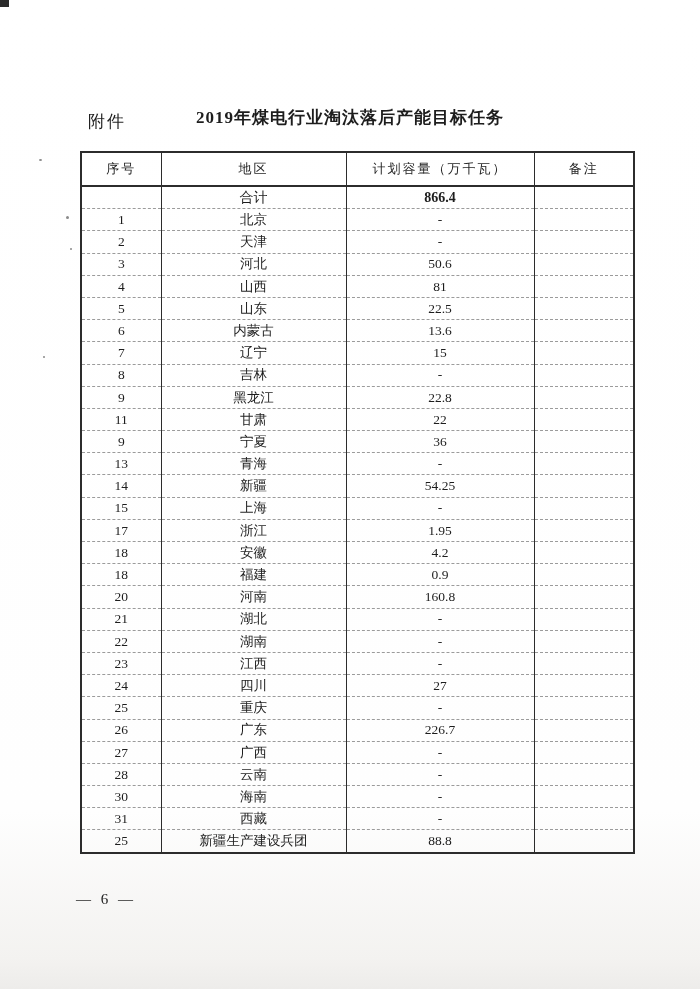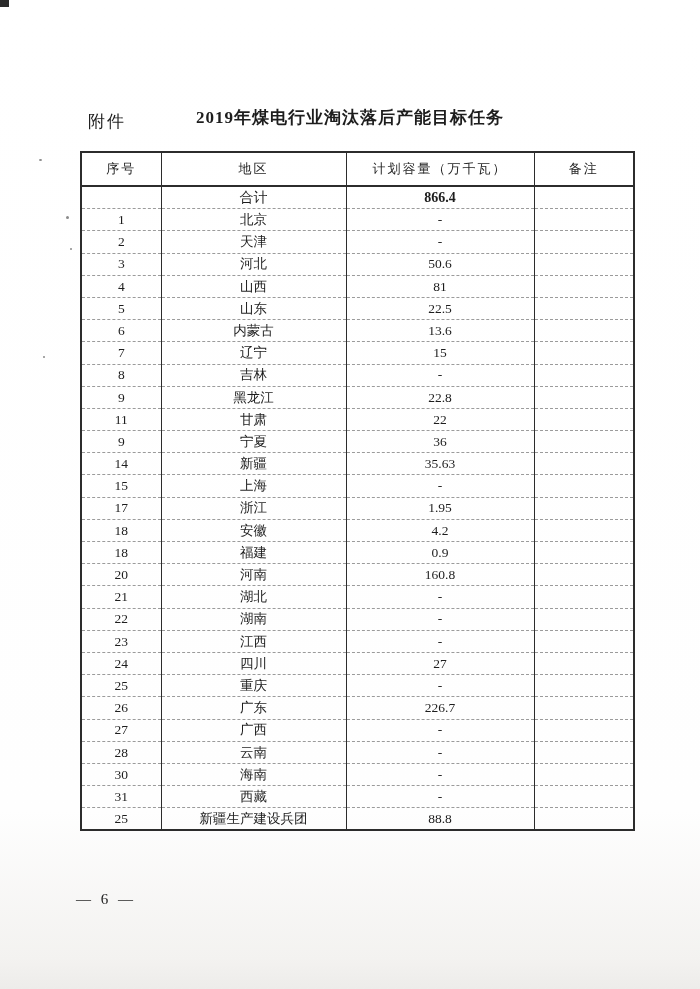--- a/index.html
+++ b/index.html
@@ -207,25 +207,31 @@
           <td></td>
         </tr>
 
         <tr>
           <td>9</td>
           <td>宁夏</td>
           <td>36</td>
           <td></td>
         </tr>
 
+        <tr>
+          <td>13</td>
+          <td>青海</td>
+          <td>-</td>
+          <td></td>
+        </tr>
 
         <tr>
           <td>14</td>
           <td>新疆</td>
-          <td>35.63</td>
+          <td>54.25</td>
           <td></td>
         </tr>
 
         <tr>
           <td>15</td>
           <td>上海</td>
           <td>-</td>
           <td></td>
         </tr>
 

